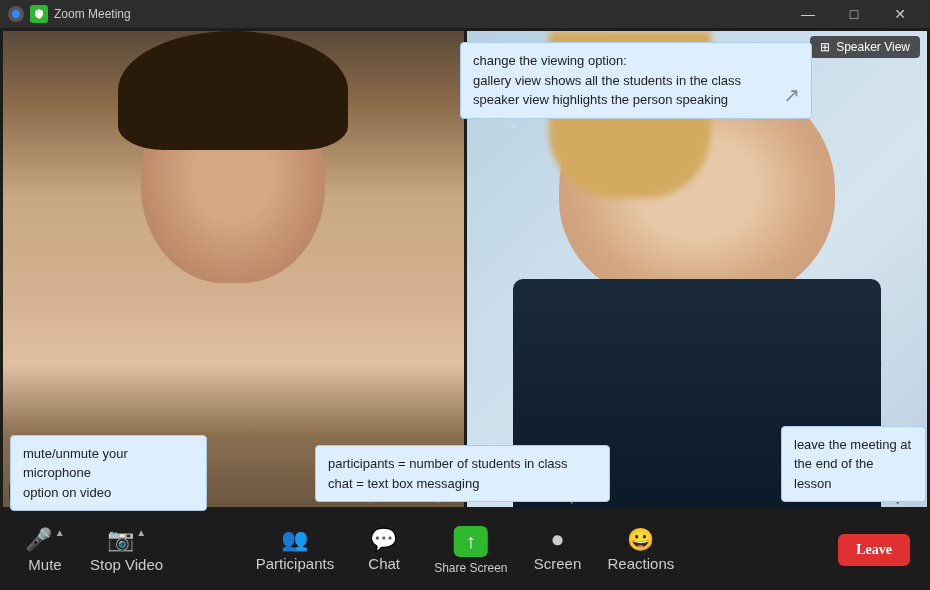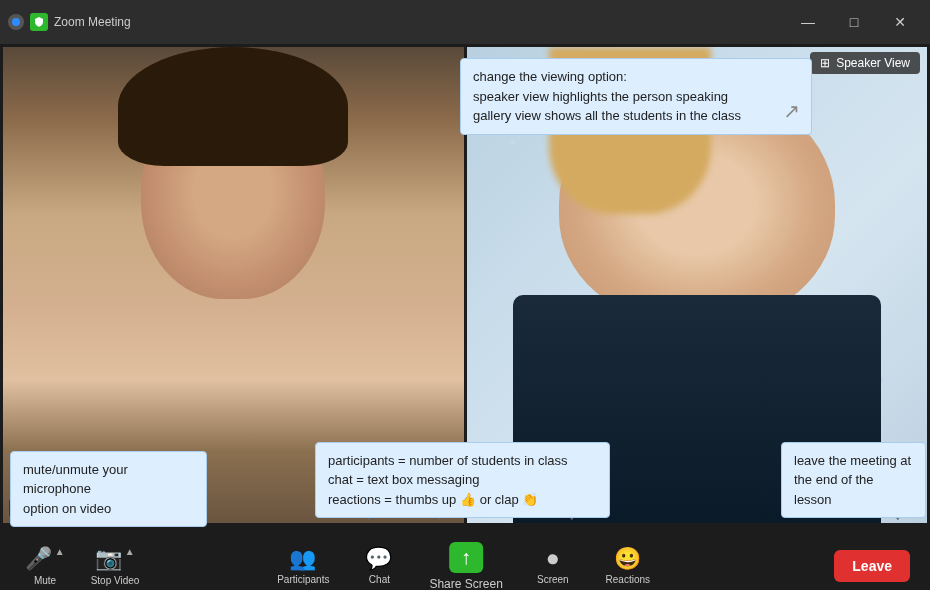--- a/index.html
+++ b/index.html
@@ -7,21 +7,21 @@
       width: 930px;
       height: 590px;
       overflow: hidden;
       font-family: -apple-system, BlinkMacSystemFont, 'Segoe UI', sans-serif;
       background: #1c1c1c;
       position: relative;
     }
 
     
     .title-bar {
-      height: 44px;
+      height: 28px;
       background: #2d2d2d;
       display: flex;
       align-items: center;
       justify-content: space-between;
       padding: 0 8px;
       position: relative;
       z-index: 10;
     }
     .title-bar-left {
       display: flex;
@@ -211,21 +211,21 @@
       gap: 4px;
       cursor: pointer;
       color: #ccc;
       min-width: 50px;
     }
     .toolbar-btn .btn-icon {
       font-size: 22px;
       line-height: 1;
     }
     .toolbar-btn .btn-label {
-      font-size: 10px;
+      font-size: 15px;
       color: #ccc;
       white-space: nowrap;
     }
     .toolbar-btn-with-arrow {
       display: flex;
       align-items: center;
       gap: 2px;
     }
     .share-btn {
       display: flex;
@@ -253,20 +253,21 @@
     }
     .leave-btn {
       background: #e03030;
       color: white;
       padding: 8px 18px;
       border-radius: 6px;
       font-size: 14px;
       font-weight: 600;
       cursor: pointer;
       border: none;
+      font-family: Liberation Serif, serif;
     }
     .chevron-small {
       font-size: 10px;
       color: #aaa;
       margin-bottom: 14px;
     }
 
     
     .arrow-down {
       position: absolute;
@@ -301,22 +302,22 @@
 
 <div class="main-area">
 
   <div class="speaker-view-btn">
     <span>⊞</span>
     <span>Speaker View</span>
   </div>
 
   <div class="callout" style="top: 14px; left: 460px; width: 352px;">
     <div>change the viewing option:</div>
+    <div>gallery view shows all the students in the class</div>
     <div>speaker view highlights the person speaking</div>
-    <div>gallery view shows all the students in the class</div>
   </div>
 
   <div style="position:absolute; top:55px; right:130px; z-index:20; color:#888; font-size:20px;">↗</div>
 
   <div class="video-grid">
 
     <div class="video-tile">
       <div class="person1-visual"></div>
       <div class="name-label">Jayne Bowra</div>
     </div>
@@ -336,21 +337,20 @@
   </div>
 
   <div class="callout" style="bottom:79px; left:10px; width:197px;">
     <div>mute/unmute your microphone</div>
     <div>option on video</div>
   </div>
 
   <div class="callout" style="bottom:88px; left:315px; width:295px;">
     <div>participants = number of students in class</div>
     <div>chat = text box messaging</div>
-    <div>reactions = thumbs up 👍 or clap 👏</div>
   </div>
 
   <div class="callout" style="bottom:88px; right:4px; width:145px;">
     <div>leave the meeting at</div>
     <div>the end of the lesson</div>
   </div>
 
   <div class="arrow-down" style="bottom:80px; left:30px;">↓</div>
 
   <div class="arrow-down" style="bottom:80px; left:85px;">↓</div>

